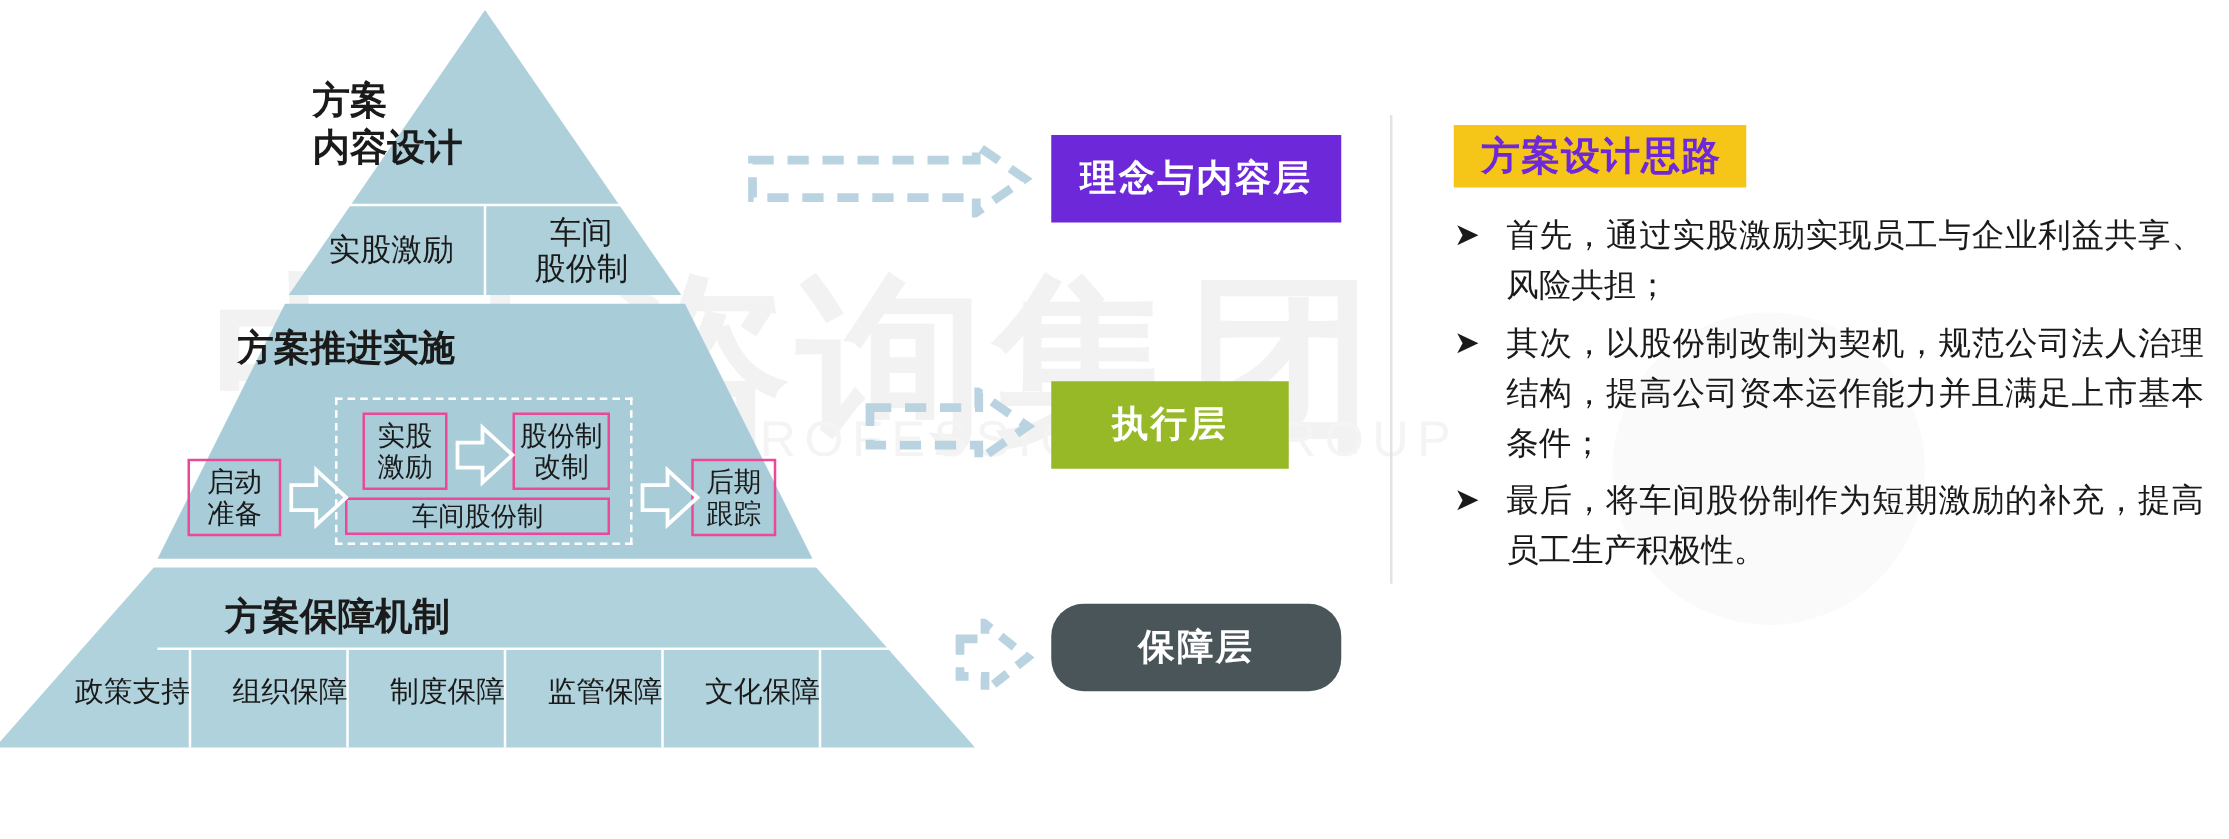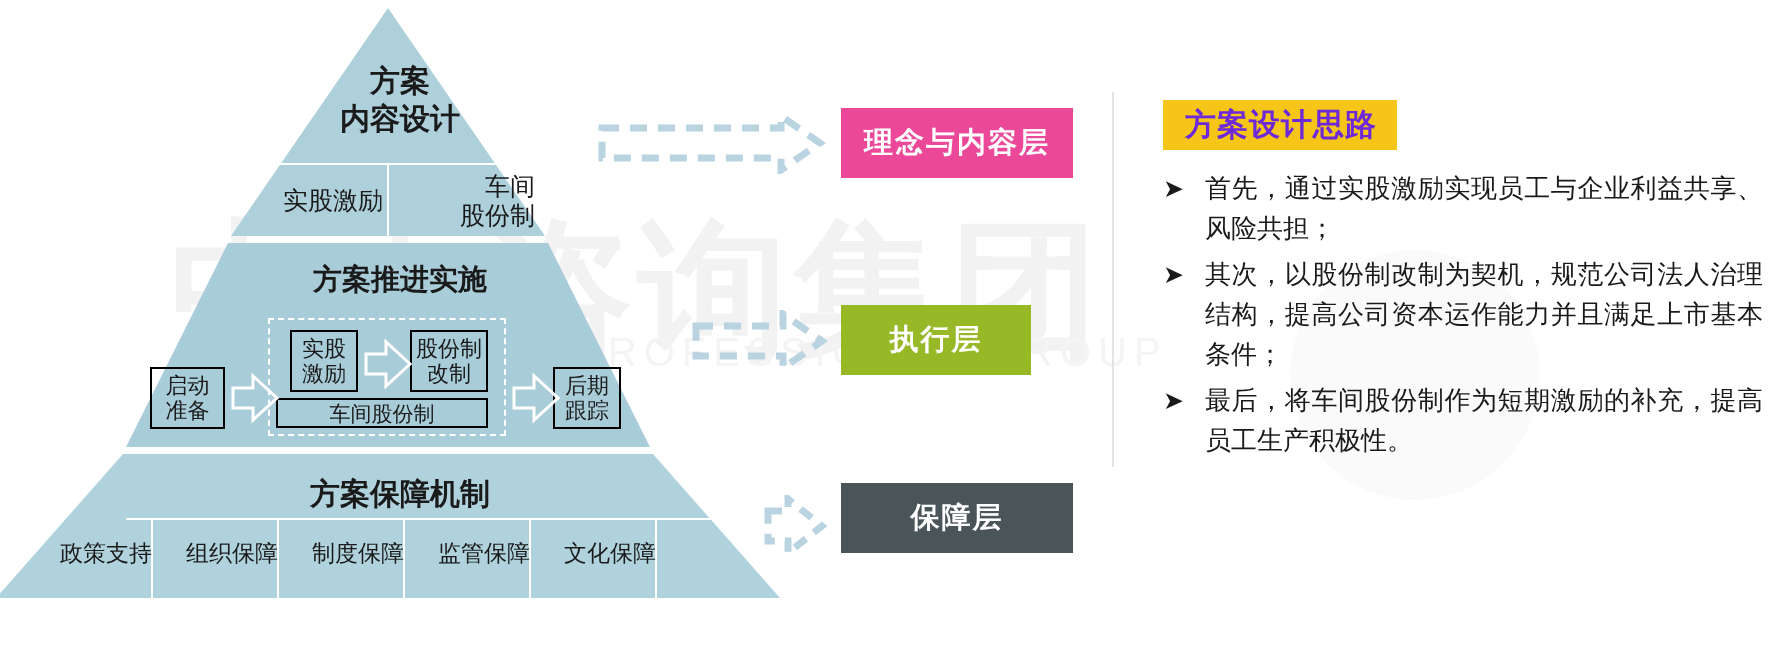--- a/index.html
+++ b/index.html
@@ -62,29 +62,29 @@
     left: 0px;
     top: 0px;
     width: 800px;
     height: 600px;
     z-index: 2;
   }
   .pyramid-svg { position:absolute; left:0; top:0; }
 
   .tier-label {
     position: absolute;
+    text-align: left;
+    font-weight: bold;
+    color: #1a1a1a;
+    z-index: 4;
+    white-space: pre-line;
+  }
+  .sub-cell {
+    position: absolute;
     text-align: center;
-    font-weight: bold;
-    color: #1a1a1a;
-    z-index: 4;
-    white-space: pre-line;
-  }
-  .sub-cell {
-    position: absolute;
-    text-align: right;
     color: #1a1a1a;
     z-index: 4;
     white-space: pre-line;
     line-height: 1.15;
   }
 
   
   #top-title {
     left: 250px; top: 62px; width: 300px;
     font-size: 30px; line-height: 38px;
@@ -104,21 +104,21 @@
 
   
   #bot-title {
     left: 180px; top: 476px; width: 440px;
     font-size: 30px; line-height: 36px;
   }
 
   
   .flow-box {
     position: absolute;
-    border: 2px solid #000000;
+    border: 2px solid #ec4899;
     color: #1a1a1a;
     display: flex;
     align-items: center;
     justify-content: center;
     text-align: center;
     font-size: 22px;
     line-height: 25px;
     white-space: pre-line;
     z-index: 5;
     box-sizing: border-box;
@@ -164,23 +164,23 @@
     position: absolute;
     display: flex;
     align-items: center;
     justify-content: center;
     color: #ffffff;
     font-weight: bold;
     font-size: 29px;
     letter-spacing: 2px;
     z-index: 4;
   }
-  #layer-1 { left: 841px; top: 108px; width: 232px; height: 70px; background: #ec4899; }
+  #layer-1 { left: 841px; top: 108px; width: 232px; height: 70px; background: #6d28d9; }
   #layer-2 { left: 841px; top: 305px; width: 190px; height: 70px; background: #97b928; }
-  #layer-3 { left: 841px; top: 483px; width: 232px; height: 70px; background: #4a555a; }
+  #layer-3 { left: 841px; top: 483px; width: 232px; height: 70px; background: #4a555a; border-radius: 26px; }
 
   
   #divider {
     position: absolute;
     left: 1112px; top: 92px;
     width: 2px; height: 375px;
     background: #e3e3e3;
     z-index: 3;
   }
 

